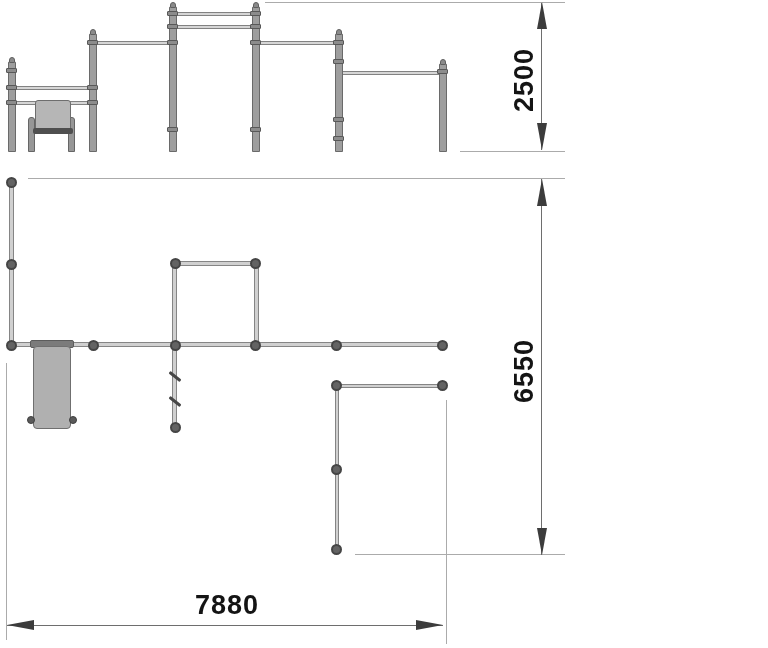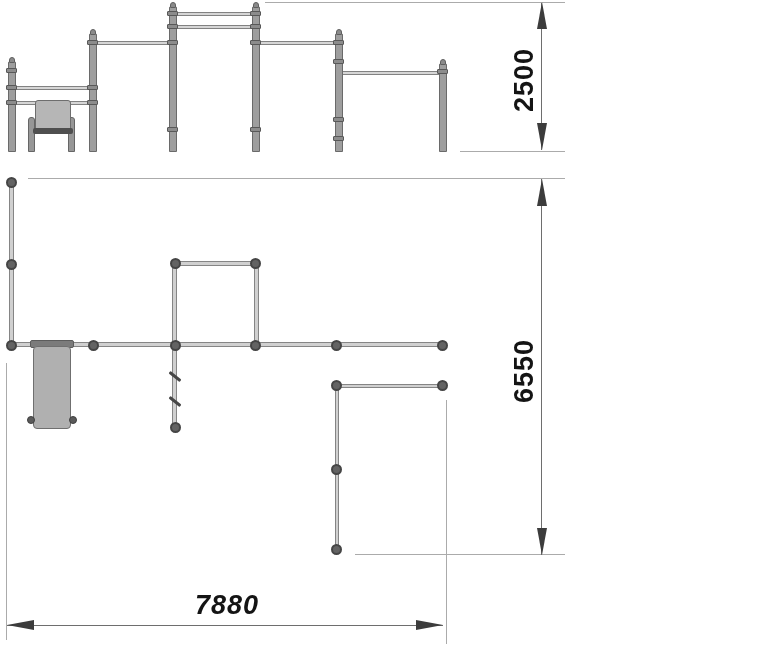--- a/index.html
+++ b/index.html
@@ -142,16 +142,16 @@
     <div class="abs arrow-down" style="left:537px;top:528px;"></div>
     <div class="abs dim-label rot" style="left:464px;top:357px;">6550</div>
   </div>
 
   <div>
     <div class="abs ext" style="left:6px;top:363px;width:1px;height:277px;"></div>
     <div class="abs ext" style="left:446px;top:400px;width:1px;height:244px;"></div>
     <div class="abs dim" style="left:7px;top:625px;width:436px;height:1px;"></div>
     <div class="abs arrow-left" style="left:7px;top:620px;"></div>
     <div class="abs arrow-right" style="left:416px;top:620px;"></div>
-    <div class="abs dim-label" style="left:167px;top:591px;font-style:italic;">7880</div>
+    <div class="abs dim-label" style="left:167px;top:591px;">7880</div>
   </div>
 
 </div>
 
 </body></html>

